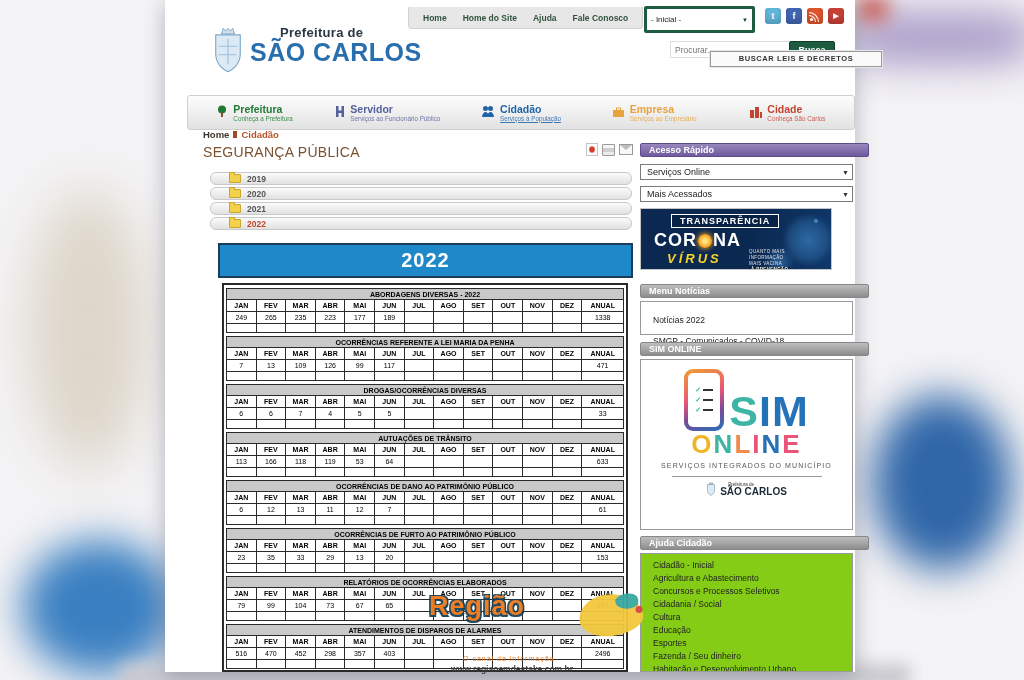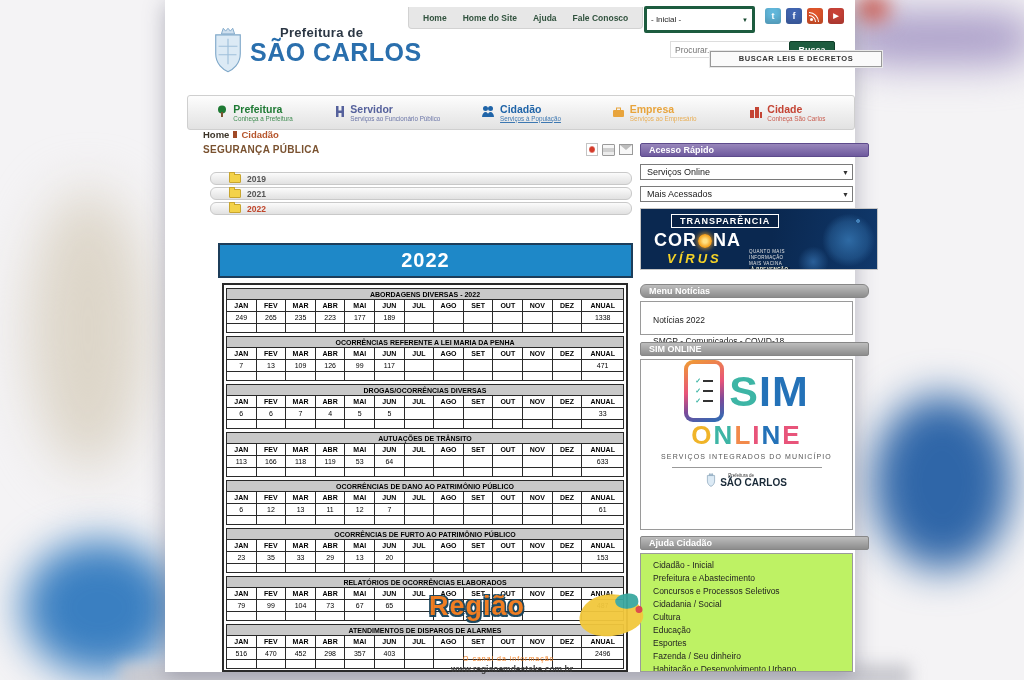--- a/index.html
+++ b/index.html
@@ -54,21 +54,21 @@
   .nav-item{flex:1;display:flex;align-items:center;justify-content:center;gap:5px;cursor:pointer;}
   .nav-text{display:flex;flex-direction:column;}
   .nav-text .t{font-size:10.5px;font-weight:bold;line-height:11px;}
   .nav-text .s{font-size:6.3px;line-height:7px;}
   .nav-item.active .s{text-decoration:underline;}
   
   #breadcrumb{position:absolute;left:38px;top:129px;display:flex;align-items:center;gap:4px;font-weight:bold;font-size:9.5px;}
   .bc-home{color:#3c3428;cursor:pointer;}
   .bc-sep{width:4px;height:7px;background:#a04a28;}
   .bc-cur{color:#b5542a;cursor:pointer;}
-  #page-title{position:absolute;left:38px;top:144px;font-size:10px;font-weight:bold;color:#7a5230;letter-spacing:.3px;}
+  #page-title{position:absolute;left:38px;top:144px;font-size:14px;font-weight:normal;color:#7a5230;letter-spacing:.3px;}
   #tools{position:absolute;left:421px;top:143px;display:flex;gap:4px;align-items:center;}
   .pdf-icon{width:10px;height:11px;background:#fff;border:1px solid #c4c4c4;position:relative;cursor:pointer;}
   .pdf-icon::before{content:"";position:absolute;inset:2px;background:radial-gradient(circle,#d43b2a 45%,rgba(212,59,42,.15));border-radius:50%;}
   .print-icon{width:11px;height:10px;background:linear-gradient(#f6f6f6 28%,#cfcfcf 28% 72%,#ececec 72%);
               border:1px solid #9a9a9a;border-radius:1px;cursor:pointer;}
   .email-icon{width:12px;height:9px;background:#f8f8f8;border:1px solid #9a9a9a;position:relative;cursor:pointer;}
   .email-icon::before{content:"";position:absolute;left:0;top:0;border-left:6px solid transparent;
                       border-right:6px solid transparent;border-top:5px solid #bdbdbd;}
   
   #years{position:absolute;left:45px;top:172px;width:422px;}
@@ -90,55 +90,55 @@
   .ttl{background:#c9c9c9;font-size:7px;font-weight:bold;height:10px;}
   .th{font-size:7px;font-weight:bold;height:11px;}
   .tv{font-size:7px;height:11px;}
   .te{height:8px;}
   .col-anual{width:10.5%;}
   
   .side-hdr{position:absolute;left:475px;width:229px;height:14px;color:#fff;font-size:9px;font-weight:bold;
             display:flex;align-items:center;padding-left:8px;box-sizing:border-box;border-radius:2px;}
   .hdr-purple{background:linear-gradient(#9887bb,#6e5a9e);border:1px solid #5d4b8c;}
   .hdr-gray{background:linear-gradient(#bdbdbd,#8d8d8d);border:1px solid #878787;}
-  #hdr-qa{top:143px;} #hdr-noticias{top:284px;border-radius:6px;} #hdr-sim{top:342px;} #hdr-cidadao{top:536px;}
+  #hdr-qa{top:143px;} #hdr-noticias{top:284px;} #hdr-sim{top:342px;} #hdr-cidadao{top:536px;}
   .select-box{position:absolute;left:475px;width:213px;height:16px;background:#fff;border:1px solid #7a7a7a;
               display:flex;align-items:center;justify-content:space-between;padding:0 3px 0 6px;
               box-sizing:border-box;font-size:9px;color:#222;cursor:pointer;}
   #sel-0{top:164px;} #sel-1{top:186px;gap:37px;}
   .sel-chev{font-size:7px;color:#333;}
   
-  #corona{position:absolute;left:475px;top:208px;width:238px;height:62px;border:1px solid #c5c5c5;box-sizing:border-box;
+  #corona{position:absolute;left:475px;top:208px;width:192px;height:62px;border:1px solid #c5c5c5;box-sizing:border-box;
           overflow:hidden;cursor:pointer;
           background:radial-gradient(circle 34px at 88% 52%,#2e6aa4 0%,rgba(46,106,164,.45) 55%,transparent 78%),
                      radial-gradient(circle 22px at 73% 88%,#2a5f98 0%,transparent 70%),
                      radial-gradient(circle 3px at 92% 20%,#4a8ac2 60%,transparent 70%),
                      linear-gradient(100deg,#0a2850 55%,#10386b);}
   #transp{position:absolute;left:30px;top:5px;border:1px solid #fff;padding:1px 8px;font-size:9px;font-weight:bold;
           color:#fff;letter-spacing:1px;background:rgba(8,28,58,.55);}
   #corona-word{position:absolute;left:13px;top:21px;display:flex;align-items:center;font-size:18px;font-weight:bold;
                color:#fff;letter-spacing:1px;}
   .sun-icon{width:14px;height:14px;border-radius:50%;margin:0 1px;
             background:radial-gradient(#ffe082 20%,#f5a623 60%,#e07b1a);box-shadow:0 0 5px 1px rgba(245,166,35,.8);}
   #virus-word{position:absolute;left:26px;top:42px;font-size:13px;font-weight:bold;font-style:italic;
               color:#f5d327;letter-spacing:3px;}
   #corona-small{position:absolute;left:108px;top:40px;display:flex;flex-direction:column;gap:1px;}
   .cor-line{font-size:4.5px;color:#e4e4e4;letter-spacing:.4px;line-height:5px;}
   .cor-line:last-child{background:#081f3d;color:#fffce0;padding:0 2px;font-weight:bold;}
   
   #news-box{position:absolute;left:475px;top:301px;width:213px;height:34px;background:#fff;border:1px solid #9a9a9a;
             box-sizing:border-box;padding:4px 0 0 12px;}
   .news-item{font-size:8.5px;color:#222;line-height:13px;cursor:pointer;margin-top:8px;}
-  #menu-box{position:absolute;left:475px;top:553px;width:213px;height:119px;background:#bef264;border:1px solid #9a9a9a;
+  #menu-box{position:absolute;left:475px;top:553px;width:213px;height:119px;background:#84cc16;border:1px solid #9a9a9a;
             box-sizing:border-box;padding:5px 0 0 12px;overflow:hidden;}
   .menu-item{font-size:8.5px;color:#222;line-height:13px;cursor:pointer;white-space:nowrap;}
   
   #sim-box{position:absolute;left:475px;top:359px;width:213px;height:171px;background:#fff;border:1px solid #9a9a9a;
            box-sizing:border-box;text-align:center;cursor:pointer;}
-  .sim-row1{display:flex;justify-content:center;align-items:center;gap:5px;margin-top:0;}
+  .sim-row1{display:flex;justify-content:center;align-items:flex-end;gap:5px;margin-top:9px;}
   .phone-icon{width:32px;height:54px;border:4px solid transparent;border-radius:9px;
          background:linear-gradient(#fff,#fff) padding-box,
                     linear-gradient(160deg,#f0a030,#e8547a 45%,#7a4a9a 70%,#2472b8) border-box;
          display:flex;flex-direction:column;justify-content:center;gap:4px;}
   .ph-line{display:flex;align-items:center;justify-content:center;gap:2px;}
   .ph-check{color:#3db5a5;font-size:7px;font-weight:bold;line-height:6px;}
   .ph-dash{width:10px;height:2px;background:#333;}
   #sim-word{font-size:43px;font-weight:bold;letter-spacing:1px;line-height:40px;}
   #online-word{font-size:26px;font-weight:bold;letter-spacing:2px;line-height:25px;margin-top:1px;}
   #sim-tagline{font-size:7px;color:#555;letter-spacing:1.1px;margin-top:5px;}
@@ -276,20 +276,24 @@
       <span class="email-icon"></span>
     </div>
 
   <div id="years">
       <div class="year-row">
         <span class="folder-icon"></span>
         <span>2019</span>
       </div>
       <div class="year-row">
         <span class="folder-icon"></span>
+        <span>2020</span>
+      </div>
+      <div class="year-row">
+        <span class="folder-icon"></span>
         <span>2021</span>
       </div>
       <div class="year-row active">
         <span class="folder-icon"></span>
         <span>2022</span>
       </div>
     </div>
 
   <div id="banner">2022</div>
 
@@ -884,21 +888,21 @@
       <div class="sf-text">
         <span class="sf-l1">Prefeitura de</span>
         <span class="sf-l2">SÃO CARLOS</span>
       </div>
     </div>
   </div>
 
   <div class="side-hdr hdr-gray" id="hdr-cidadao">Ajuda Cidadão</div>
   <div id="menu-box">
       <div class="menu-item">Cidadão - Inicial</div>
-      <div class="menu-item">Prefeitura e Abastecimento</div>
+      <div class="menu-item">Agricultura e Abastecimento</div>
       <div class="menu-item">Concursos e Processos Seletivos</div>
       <div class="menu-item">Cidadania / Social</div>
       <div class="menu-item">Cultura</div>
       <div class="menu-item">Educação</div>
       <div class="menu-item">Esportes</div>
       <div class="menu-item">Fazenda / Seu dinheiro</div>
       <div class="menu-item">Habitação e Desenvolvimento Urbano</div>
     </div>
 <div class="select-box" id="sel-0">
       <span>Serviços Online</span>

